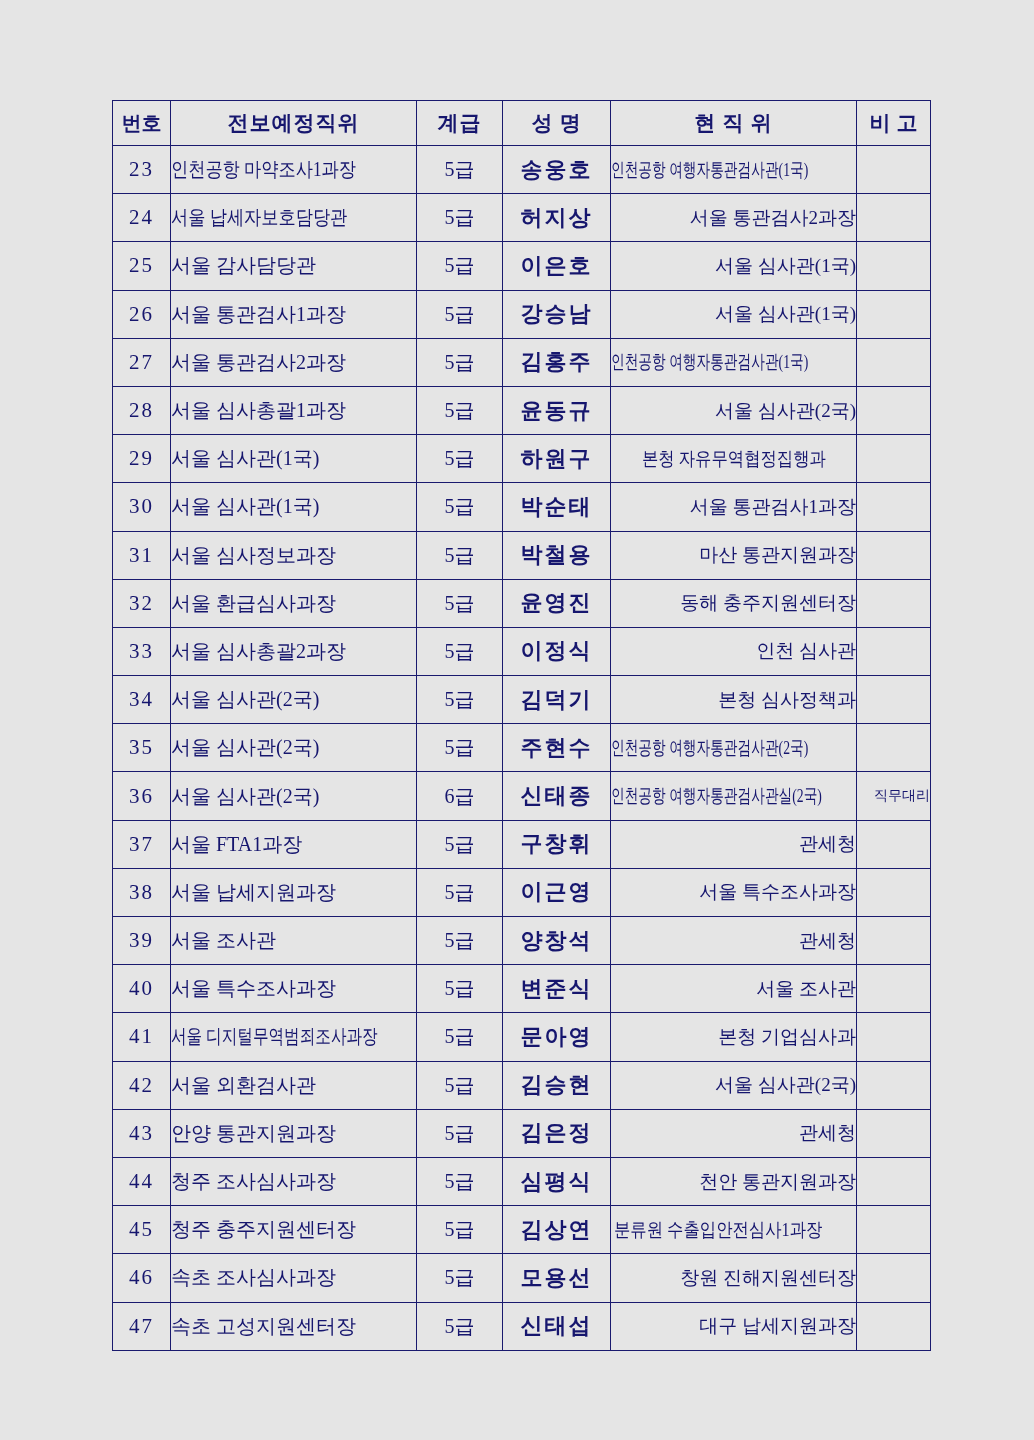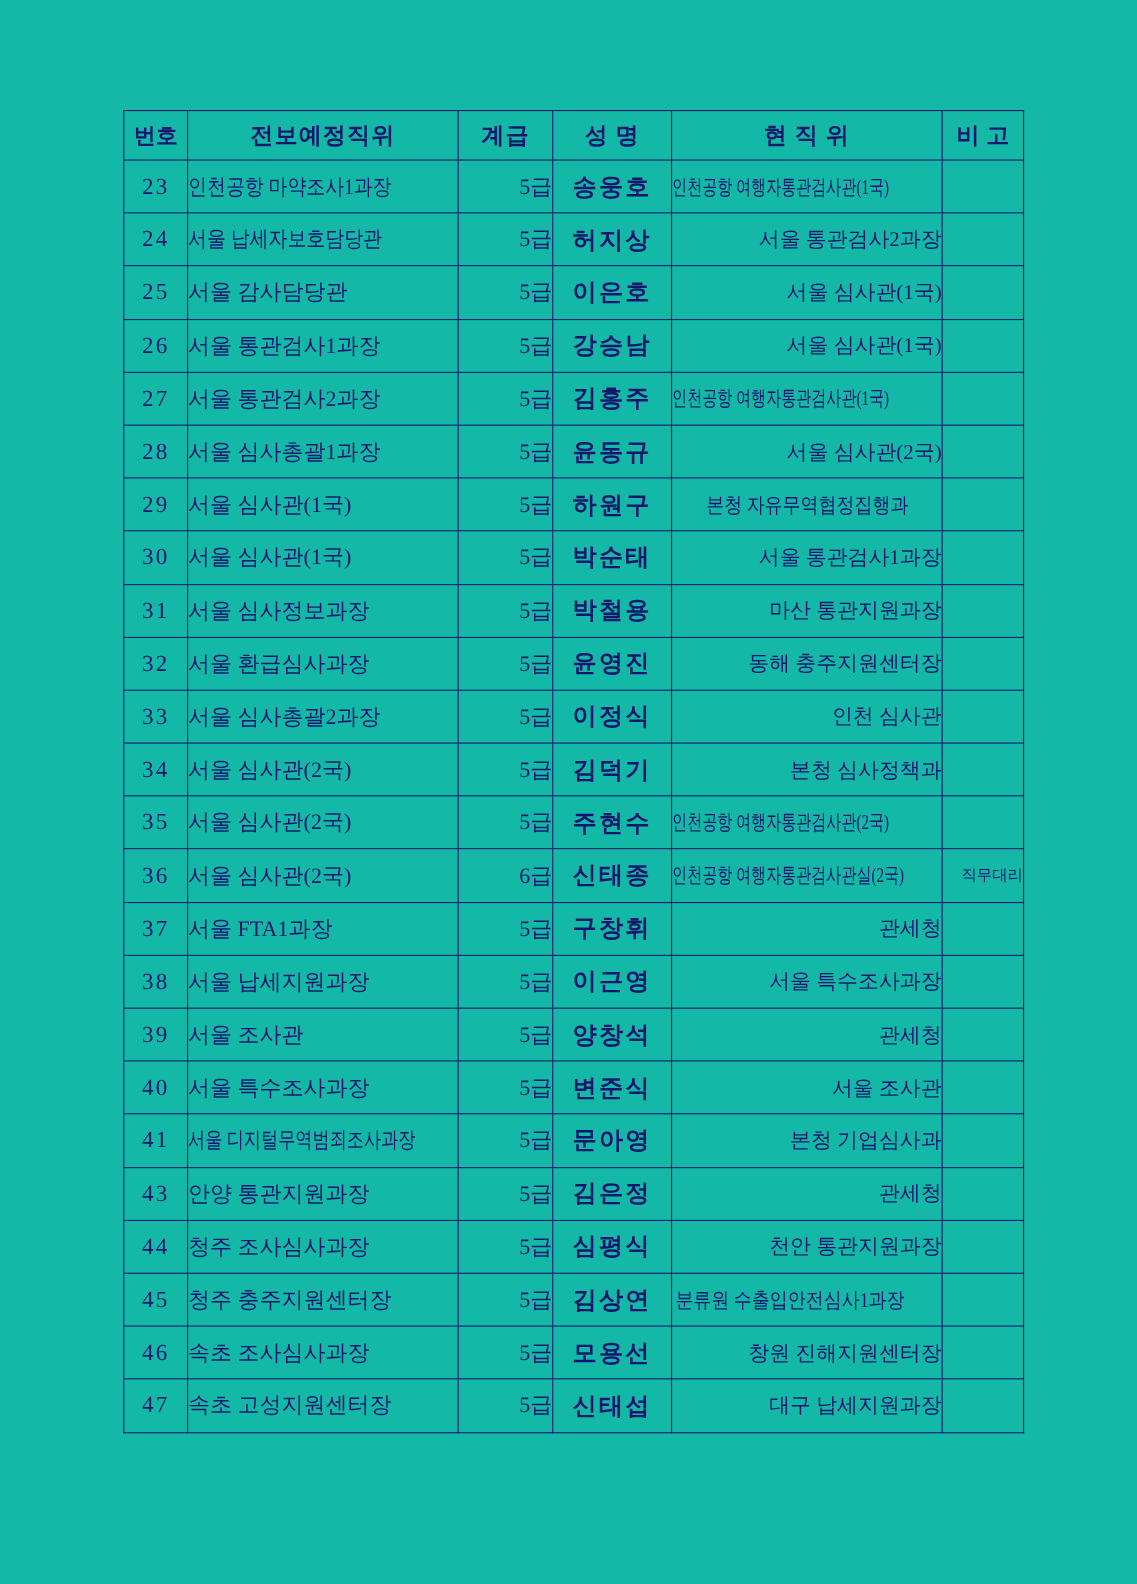--- a/index.html
+++ b/index.html
@@ -12,21 +12,21 @@
     background: #ffffff;
     font-family: "Liberation Serif", serif;
     color: #14148c;
     position: relative;
     overflow: hidden;
   }
   
   .page {
     position: absolute;
     inset: 0;
-    background: #14b8a6;
+    background: #e5e5e5;
   }
   .table-wrap {
     position: absolute;
     left: 112px;
     top: 100px;
     width: 818px;
   }
   table.doc-table {
     border-collapse: collapse;
     width: 100%;
@@ -70,21 +70,21 @@
     font-size: 20px;
     padding-left: 7px;
     white-space: nowrap;
     overflow: hidden;
   }
   td.cell-pos .fit {
     display: inline-block;
     transform-origin: left center;
   }
   td.cell-grade {
-    text-align: right;
+    text-align: center;
     font-size: 20px;
   }
   td.cell-name {
     text-align: center;
     font-size: 22px;
     font-weight: bold;
     letter-spacing: 2px;
   }
   td.cell-cur {
     text-align: right;
@@ -277,20 +277,28 @@
           </tr>
           <tr>
             <td class="cell-no">41</td>
             <td class="cell-pos"><span class="fit squeeze-2">서울 디지털무역범죄조사과장</span></td>
             <td class="cell-grade">5급</td>
             <td class="cell-name">문아영</td>
             <td class="cell-cur"><span class="fit ">본청 기업심사과</span></td>
             <td class="cell-note"></td>
           </tr>
           <tr>
+            <td class="cell-no">42</td>
+            <td class="cell-pos"><span class="fit ">서울 외환검사관</span></td>
+            <td class="cell-grade">5급</td>
+            <td class="cell-name">김승현</td>
+            <td class="cell-cur"><span class="fit ">서울 심사관(2국)</span></td>
+            <td class="cell-note"></td>
+          </tr>
+          <tr>
             <td class="cell-no">43</td>
             <td class="cell-pos"><span class="fit ">안양 통관지원과장</span></td>
             <td class="cell-grade">5급</td>
             <td class="cell-name">김은정</td>
             <td class="cell-cur"><span class="fit ">관세청</span></td>
             <td class="cell-note"></td>
           </tr>
           <tr>
             <td class="cell-no">44</td>
             <td class="cell-pos"><span class="fit ">청주 조사심사과장</span></td>

